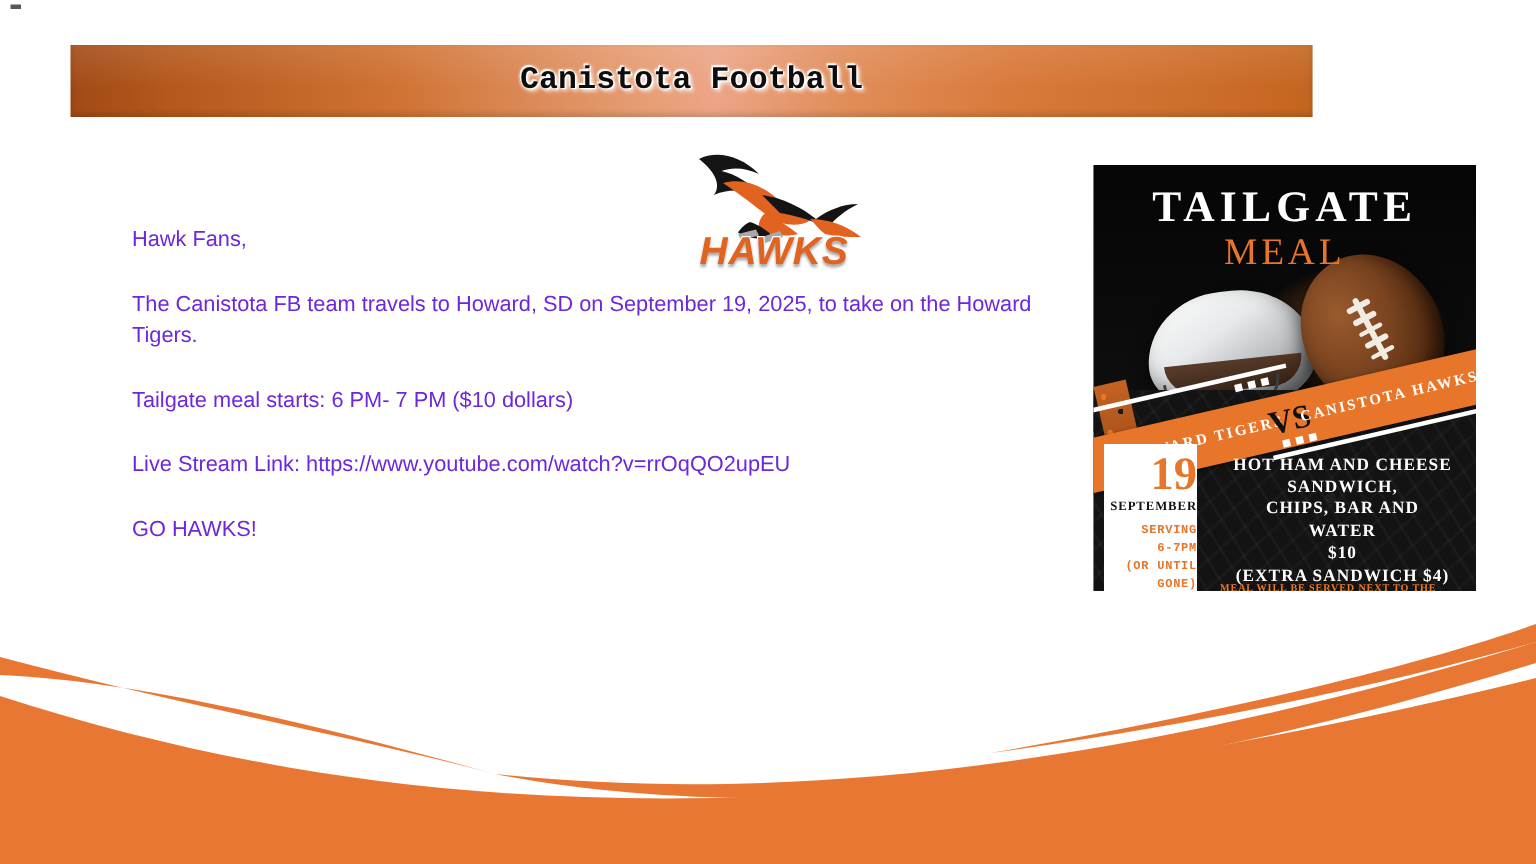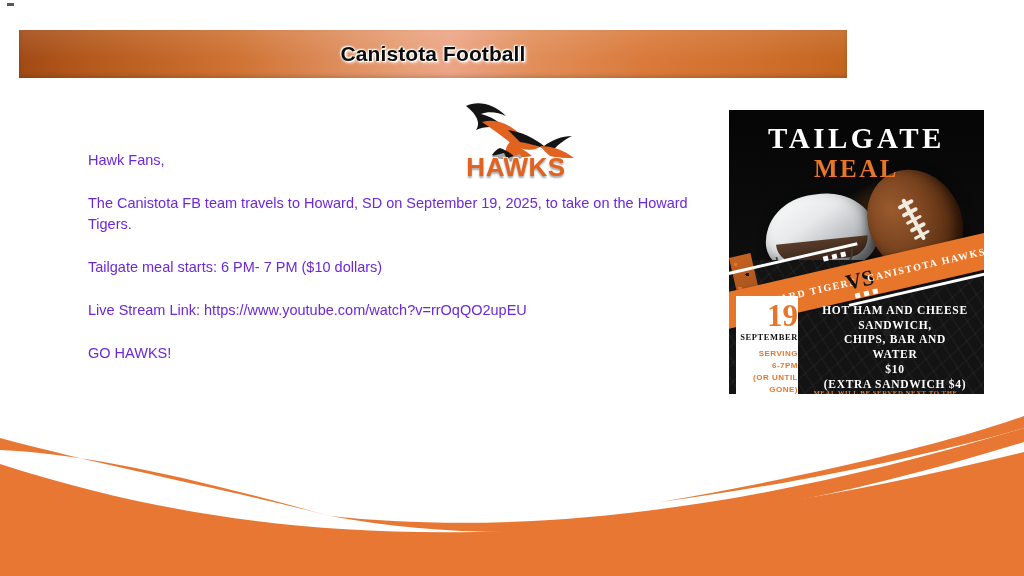--- a/index.html
+++ b/index.html
@@ -13,25 +13,26 @@
   .slide{position:absolute;inset:0;width:1024px;height:576px;overflow:hidden;background:#fff;}
 
   
   .corner-artifact{
     position:absolute;left:7px;top:3px;width:7px;height:3px;
     background:#3c3c3c;opacity:.85;
   }
 
   
   .title-banner{
-    position:absolute;left:19px;top:30px;width:828px;height:48px;
+    position:absolute;left:47px;top:30px;width:828px;height:48px;
     background:linear-gradient(90deg,
         #a24a16 0%, #b4581c 8%, #cf7233 26%, #e79f77 47%,
         #eca587 52%, #e18e5a 62%, #d9793a 76%, #d0702e 88%, #c4651f 100%);
     box-shadow:inset 0 -2px 4px rgba(0,0,0,.16);
+    font-family:Liberation Mono, monospace;
   }
   .title-banner .sheen{
     position:absolute;left:0;right:0;top:0;height:60%;
     background:linear-gradient(180deg,rgba(255,255,255,.10),rgba(255,255,255,0));
     pointer-events:none;
   }
   .title-text{
     position:absolute;left:0;right:0;top:50%;transform:translateY(-50%);
     text-align:center;
     font-size:21px;font-weight:bold;color:#0d0d0d;
@@ -52,21 +53,21 @@
   .para-intro{max-width:638px;}
 
   
   .hawks-logo{
     position:absolute;left:448px;top:96px;width:136px;height:86px;
   }
   .hawks-logo svg{display:block;width:136px;height:86px;}
   .hawks-word{
     position:absolute;left:0;right:0;bottom:-1px;text-align:center;
     font-family:"Liberation Sans","DejaVu Sans",sans-serif;
-    font-size:26px;font-weight:bold;
+    font-size:26px;font-weight:bold;font-style:italic;
     color:#e2621f;letter-spacing:.5px;
     -webkit-text-stroke:1.6px #ffffff;
     paint-order:stroke fill;
     text-shadow:0 2px 2px rgba(0,0,0,.35);
   }
 
   
   .flyer{
     position:absolute;left:729px;top:110px;width:255px;height:284px;
     background:#14532d;overflow:hidden;
@@ -119,21 +120,21 @@
   .flyer-title{
     position:absolute;left:0;right:0;top:14px;text-align:center;z-index:4;
   }
   .flyer-title .t1{
     font-family:"Liberation Serif","DejaVu Serif",serif;
     font-size:29px;font-weight:bold;color:#ffffff;letter-spacing:3.5px;
     display:block;line-height:1;
   }
   .flyer-title .t2{
     font-family:"Liberation Serif","DejaVu Serif",serif;
-    font-size:25px;font-weight:bold;color:#e8762a;letter-spacing:2.5px;
+    font-size:25px;font-weight:normal;color:#e8762a;letter-spacing:2.5px;
     display:block;line-height:1.15;margin-top:2px;
   }
 
   .flyer-lower{
     position:absolute;left:0;top:150px;width:255px;height:180px;
     background:
       repeating-linear-gradient(58deg, rgba(255,255,255,.030) 0 2px, rgba(0,0,0,0) 2px 11px),
       repeating-linear-gradient(-42deg, rgba(255,255,255,.026) 0 2px, rgba(0,0,0,0) 2px 14px),
       radial-gradient(circle 5px at 18% 22%, rgba(255,255,255,.06) 0 60%, rgba(0,0,0,0) 61%),
       radial-gradient(circle 6px at 62% 40%, rgba(255,255,255,.05) 0 60%, rgba(0,0,0,0) 61%),
@@ -175,21 +176,21 @@
   }
   .date-box .dnum{
     font-family:"Liberation Serif","DejaVu Serif",serif;
     font-size:31px;font-weight:bold;color:#e8762a;line-height:1;display:block;
   }
   .date-box .dmon{
     font-family:"Liberation Serif","DejaVu Serif",serif;
     font-size:8.5px;font-weight:bold;color:#111;letter-spacing:.6px;display:block;margin-top:1px;
   }
   .date-box .dserv{
-    font-family:Liberation Sans, sans-serif;
+    font-family:Liberation Mono, monospace;
     font-size:8px;font-weight:bold;color:#e8762a;letter-spacing:.5px;
     line-height:1.5;display:block;margin-top:6px;
   }
 
   .menu-block{
     position:absolute;left:82px;right:5px;top:193px;z-index:7;text-align:center;
     font-family:"Liberation Serif","DejaVu Serif",serif;
     font-size:11.5px;font-weight:bold;color:#ffffff;letter-spacing:.7px;line-height:1.28;
   }
   .note-block{

